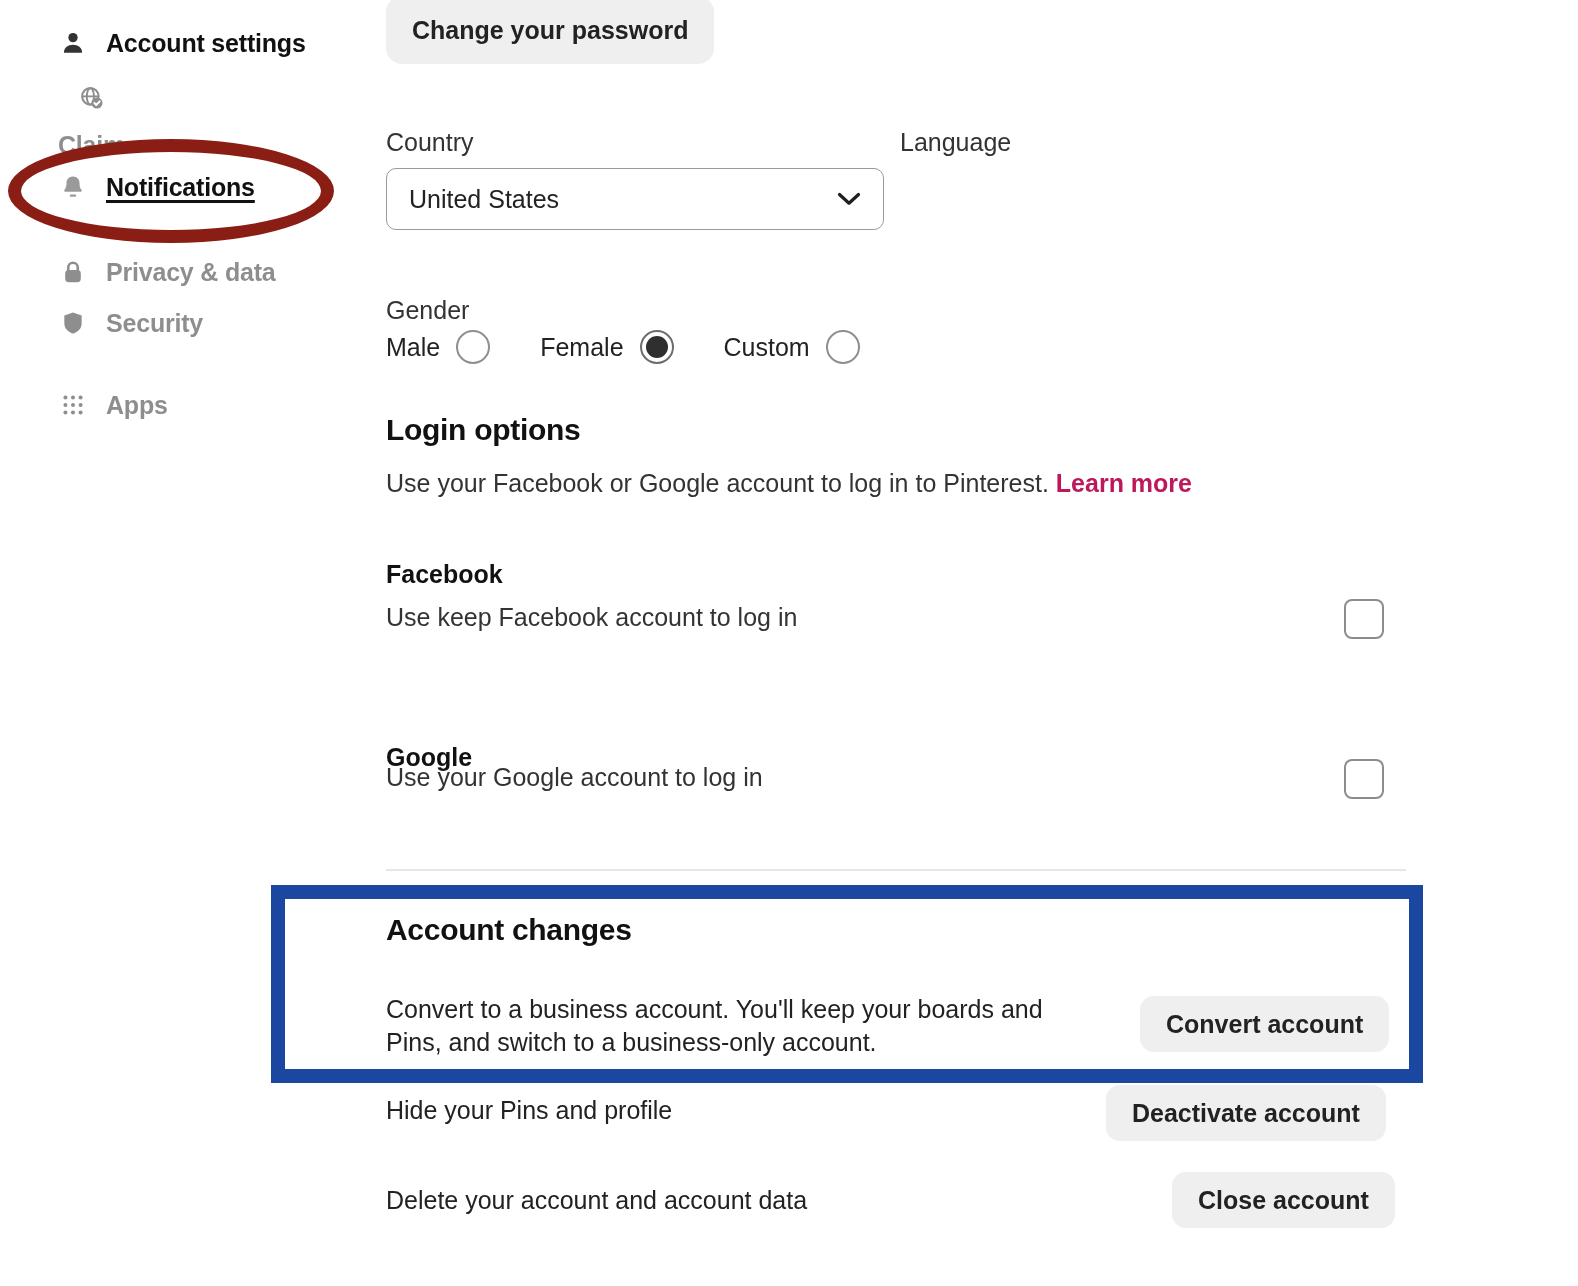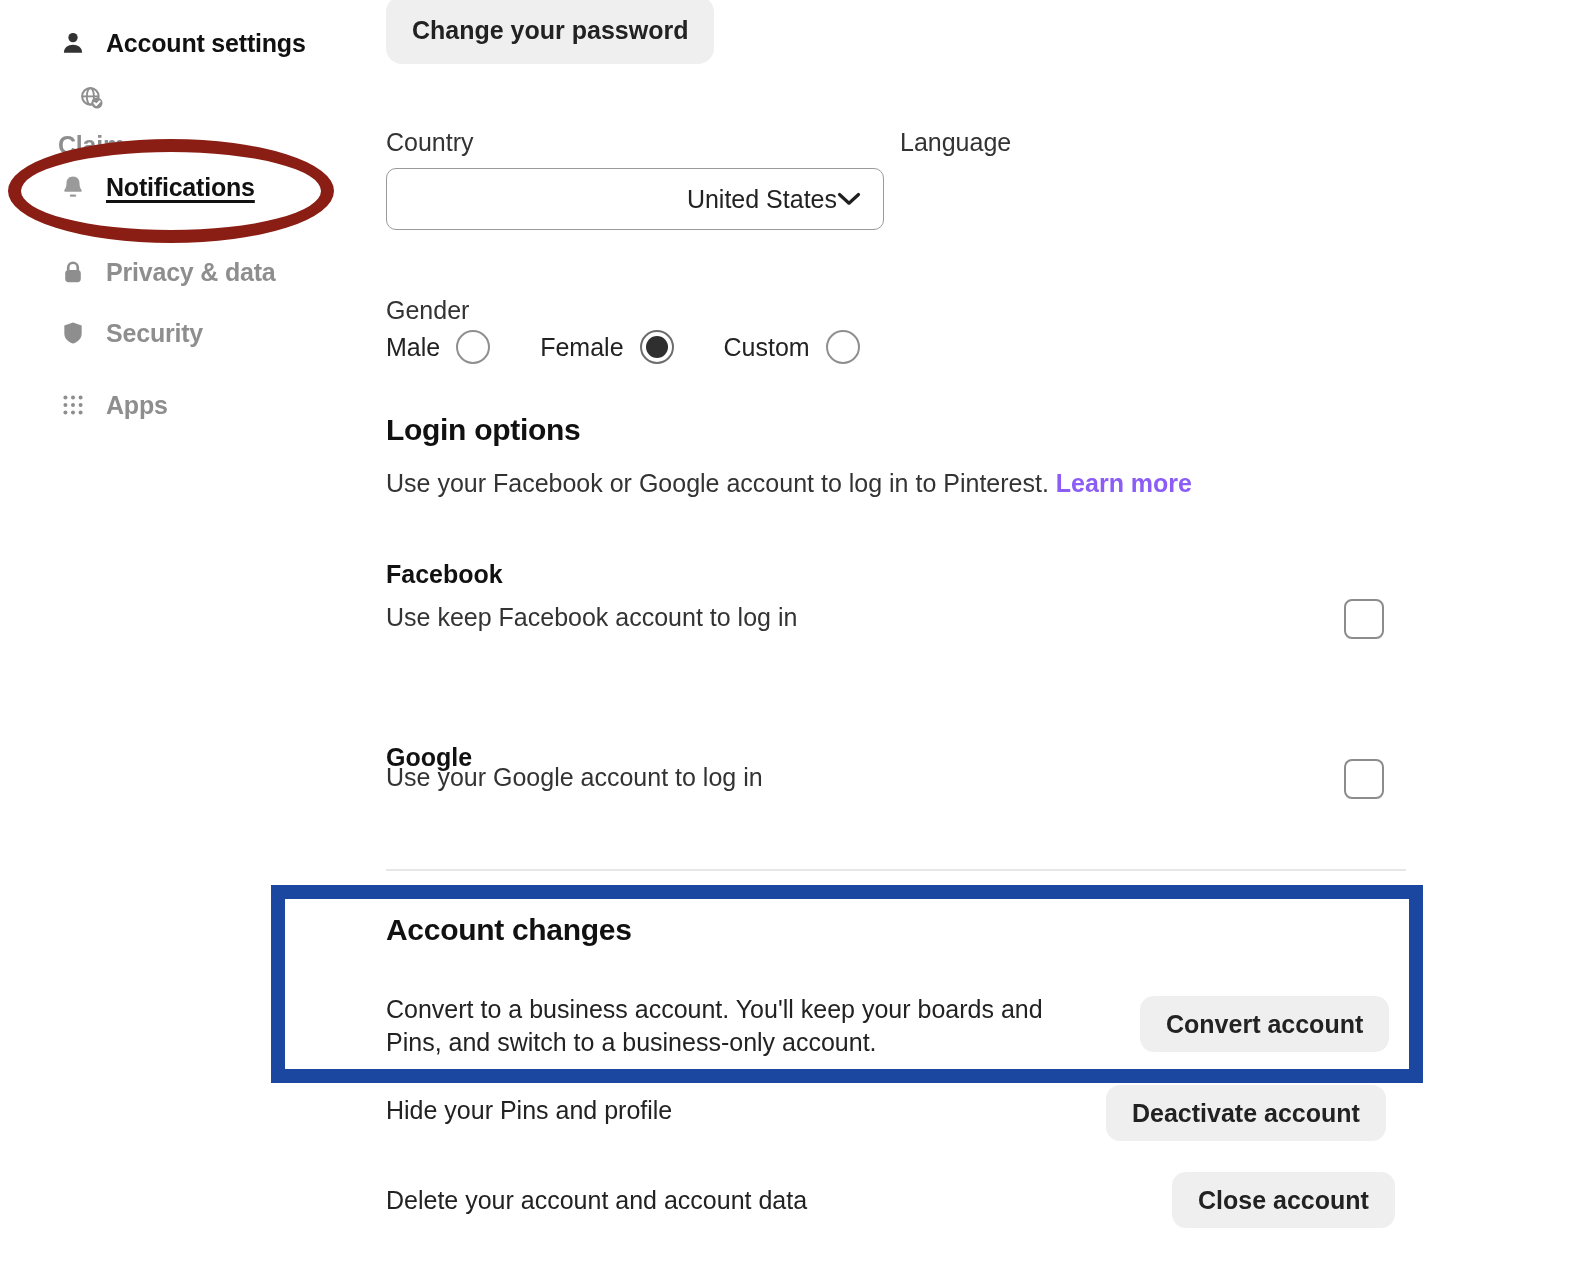--- a/index.html
+++ b/index.html
@@ -109,21 +109,21 @@
   }
   .select-box {
     position: absolute;
     height: 62px;
     border: 1px solid #9a9a9a;
     border-radius: 10px;
     background: #ffffff;
     box-sizing: border-box;
     display: flex;
     align-items: center;
-    justify-content: flex-end;
+    justify-content: space-between;
     padding: 0 22px 0 22px;
     cursor: pointer;
   }
   .select-value {
     font-size: 25px;
     color: #222222;
   }
   .chev {
     width: 24px;
     height: 14px;
@@ -188,21 +188,21 @@
     letter-spacing: -0.3px;
   }
   #login-options-desc {
     position: absolute;
     left: 386px;
     top: 469px;
     font-size: 25px;
     color: #333333;
     white-space: nowrap;
   }
-  #login-options-desc b { color: #8b5cf6; font-weight: bold; }
+  #login-options-desc b { color: #be185d; font-weight: bold; }
 
   .provider-name {
     position: absolute;
     left: 386px;
     font-size: 25px;
     font-weight: bold;
     color: #111111;
   }
   .provider-desc {
     position: absolute;
@@ -341,21 +341,21 @@
   <div class="nav-item muted" style="top:246px;margin-top:11px;">
     <span class="nav-icon">
       <svg viewBox="0 0 24 24" width="26" height="26">
         <path d="M7.6 10.5V7.8a4.4 4.4 0 018.8 0v2.7" fill="none" stroke="#8e8e8e" stroke-width="2.4"></path>
         <rect x="4.8" y="10.2" width="14.4" height="11.2" rx="3.2" fill="#8e8e8e"></rect>
       </svg>
     </span>
     <span class="nav-label">Privacy &amp; data</span>
   </div>
 
-  <div class="nav-item muted" style="top:318px;">
+  <div class="nav-item muted" style="top:308px;">
     <span class="nav-icon">
       <svg viewBox="0 0 24 24" width="26" height="26">
         <path d="M12 2.3L20 5v7.2c0 5-3.4 8.1-8 9.5-4.6-1.4-8-4.5-8-9.5V5z" fill="#8e8e8e"></path>
       </svg>
     </span>
     <span class="nav-label">Security</span>
   </div>
 
   <div class="nav-item muted" style="top:390px;">
     <span class="nav-icon">

